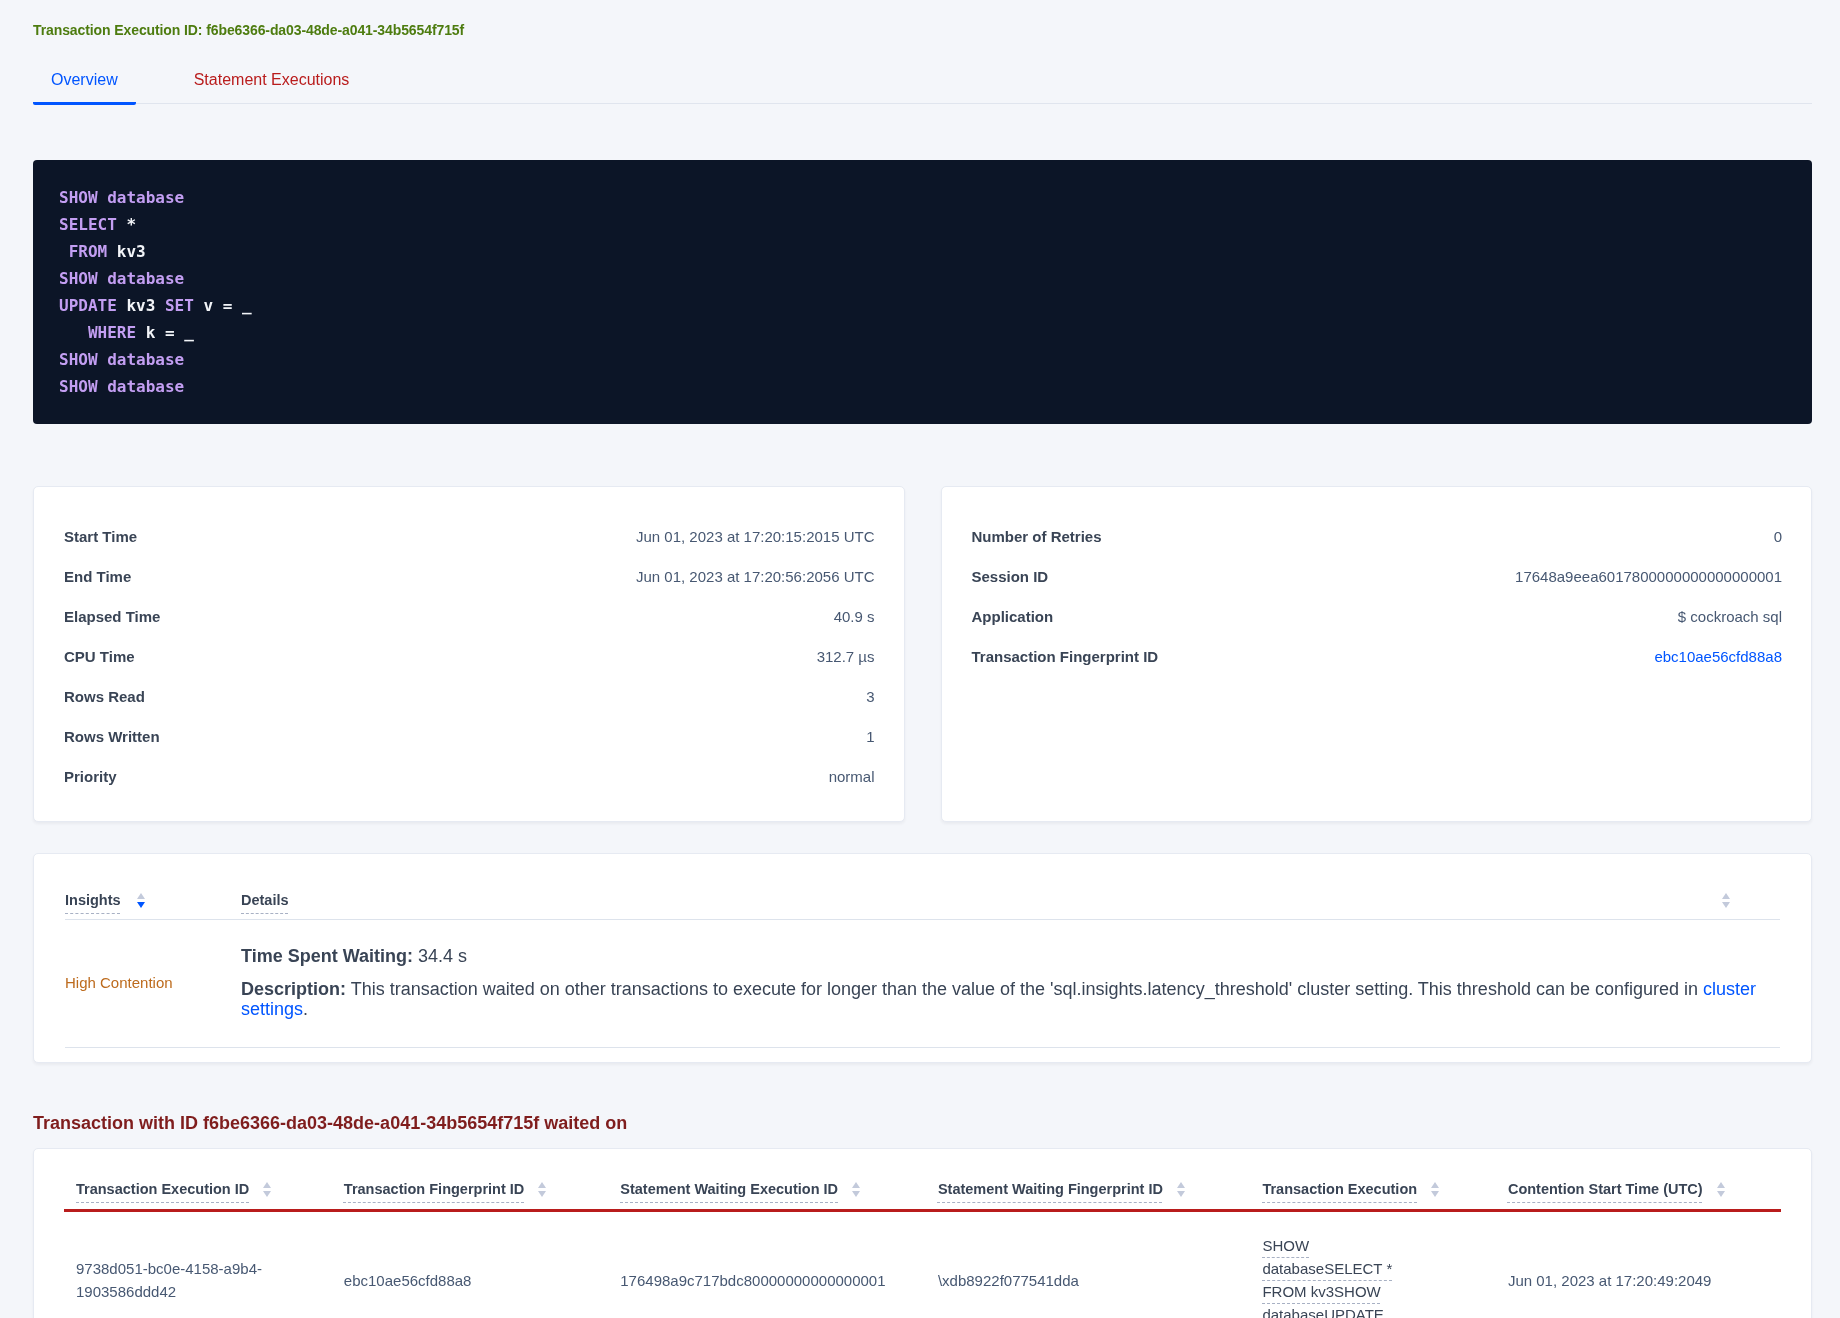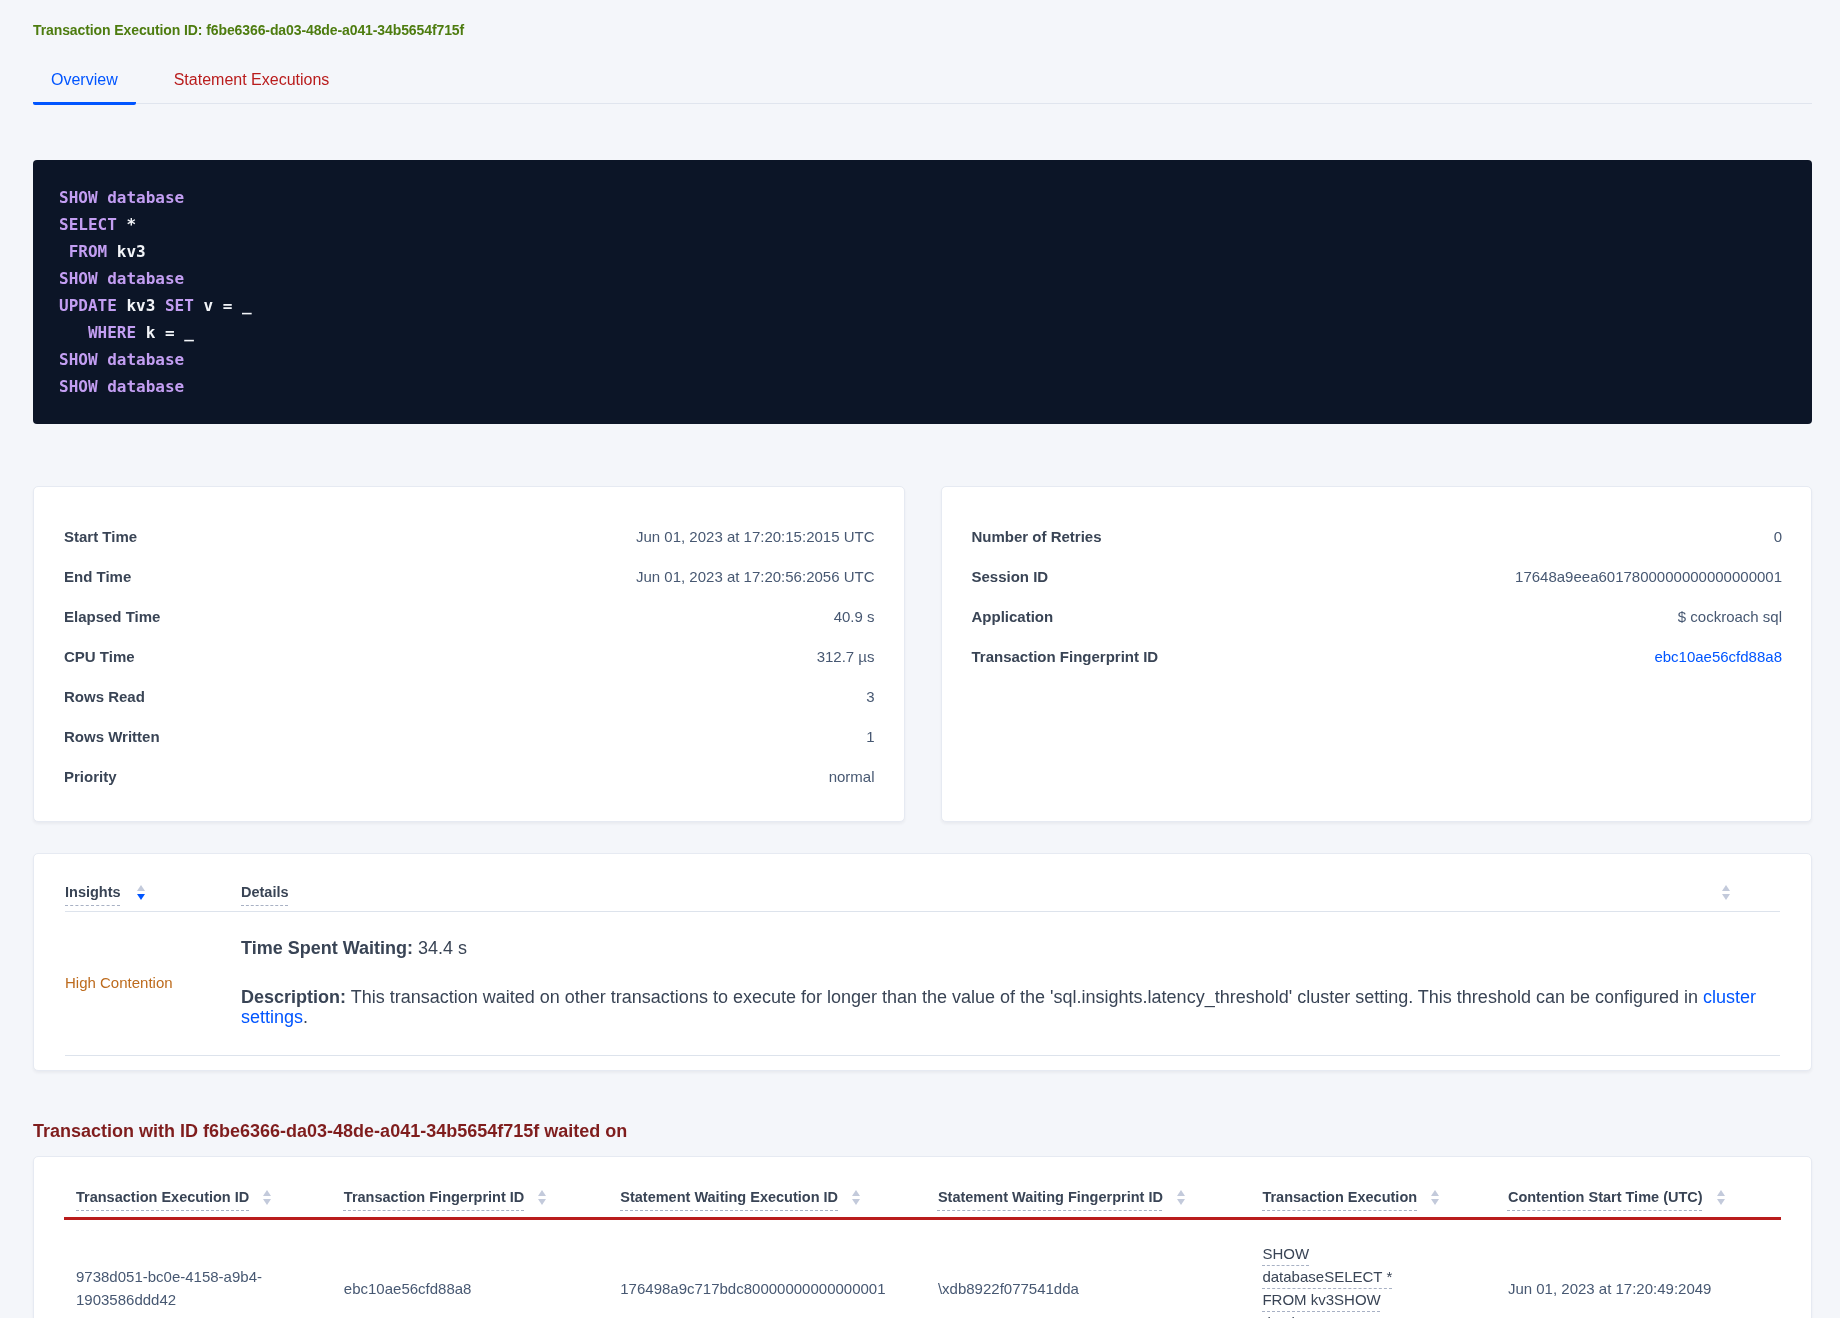--- a/index.html
+++ b/index.html
@@ -11,21 +11,21 @@
     color:#394455;
   }
   .page { padding:0 28px 0 33px; }
 
   .page-title {
     margin:0; padding-top:22px;
     font-size:14px; font-weight:700; color:#4d7c0f; letter-spacing:-0.1px;
   }
 
   
-  .tabs { display:flex; gap:20px; margin-top:27px; border-bottom:1px solid #e0e5ee; }
+  .tabs { display:flex; gap:40px; margin-top:27px; border-bottom:1px solid #e0e5ee; }
   .tab {
     padding:6px 18px 13px; font-size:16px; color:#b91c1c; cursor:pointer;
     border-bottom:3px solid transparent; margin-bottom:-2px; border-radius:2px;
   }
   .tab.active { color:#0055ff; border-bottom-color:#0055ff; }
 
   
   .code-box {
     margin-top:56px; background:#0c1527; border-radius:4px;
     padding:24px 26px;
@@ -43,33 +43,33 @@
     padding:30px 29px 24px 30px;
   }
   .kv-row { display:flex; justify-content:space-between; align-items:baseline; padding:11px 0; font-size:15px; line-height:18px; }
   .kv-label { font-weight:700; color:#394455; }
   .kv-value { color:#475872; }
   .kv-value.link { color:#0055ff; cursor:pointer; }
 
   
   .insights-card {
     margin-top:31px; background:#fff; border:1px solid #e6eaf2; border-radius:5px;
-    box-shadow:0 2px 3px rgba(36,42,53,.05); padding:0 31px 14px;
+    box-shadow:0 2px 3px rgba(36,42,53,.05); padding:8px 31px 14px;
   }
   .insights-header { display:flex; align-items:center; padding:30px 0 11px; border-bottom:1px solid #dde3ec; }
   .hdr-label {
     font-size:14.5px; font-weight:700; color:#394455; white-space:nowrap;
     text-decoration:underline dashed #a8b1c4 1px; text-underline-offset:8px;
   }
   .col-insight { width:176px; display:flex; align-items:center; gap:16px; }
   .insights-header .trailing { margin-left:auto; margin-right:50px; }
   .insight-row { display:flex; padding:26px 0 28px; border-bottom:1px solid #dde3ec; }
   .insight-cell { width:176px; display:flex; align-items:center; font-size:15px; color:#bd6b1d; }
   .details-cell { flex:1; font-size:18px; color:#394455; line-height:20px; }
-  .details-line2 { margin-top:29px; }
+  .details-line2 { margin-top:13px; }
   .b { font-weight:700; }
   .blue-link { color:#0055ff; cursor:pointer; }
 
   
   .section-title { margin:50px 0 0; font-size:18px; font-weight:700; color:#7f1d1d; }
 
   
   .table-card {
     margin-top:14px; background:#fff; border:1px solid #e6eaf2; border-radius:5px;
     box-shadow:0 2px 3px rgba(36,42,53,.05); padding:4px 30px 22px;

